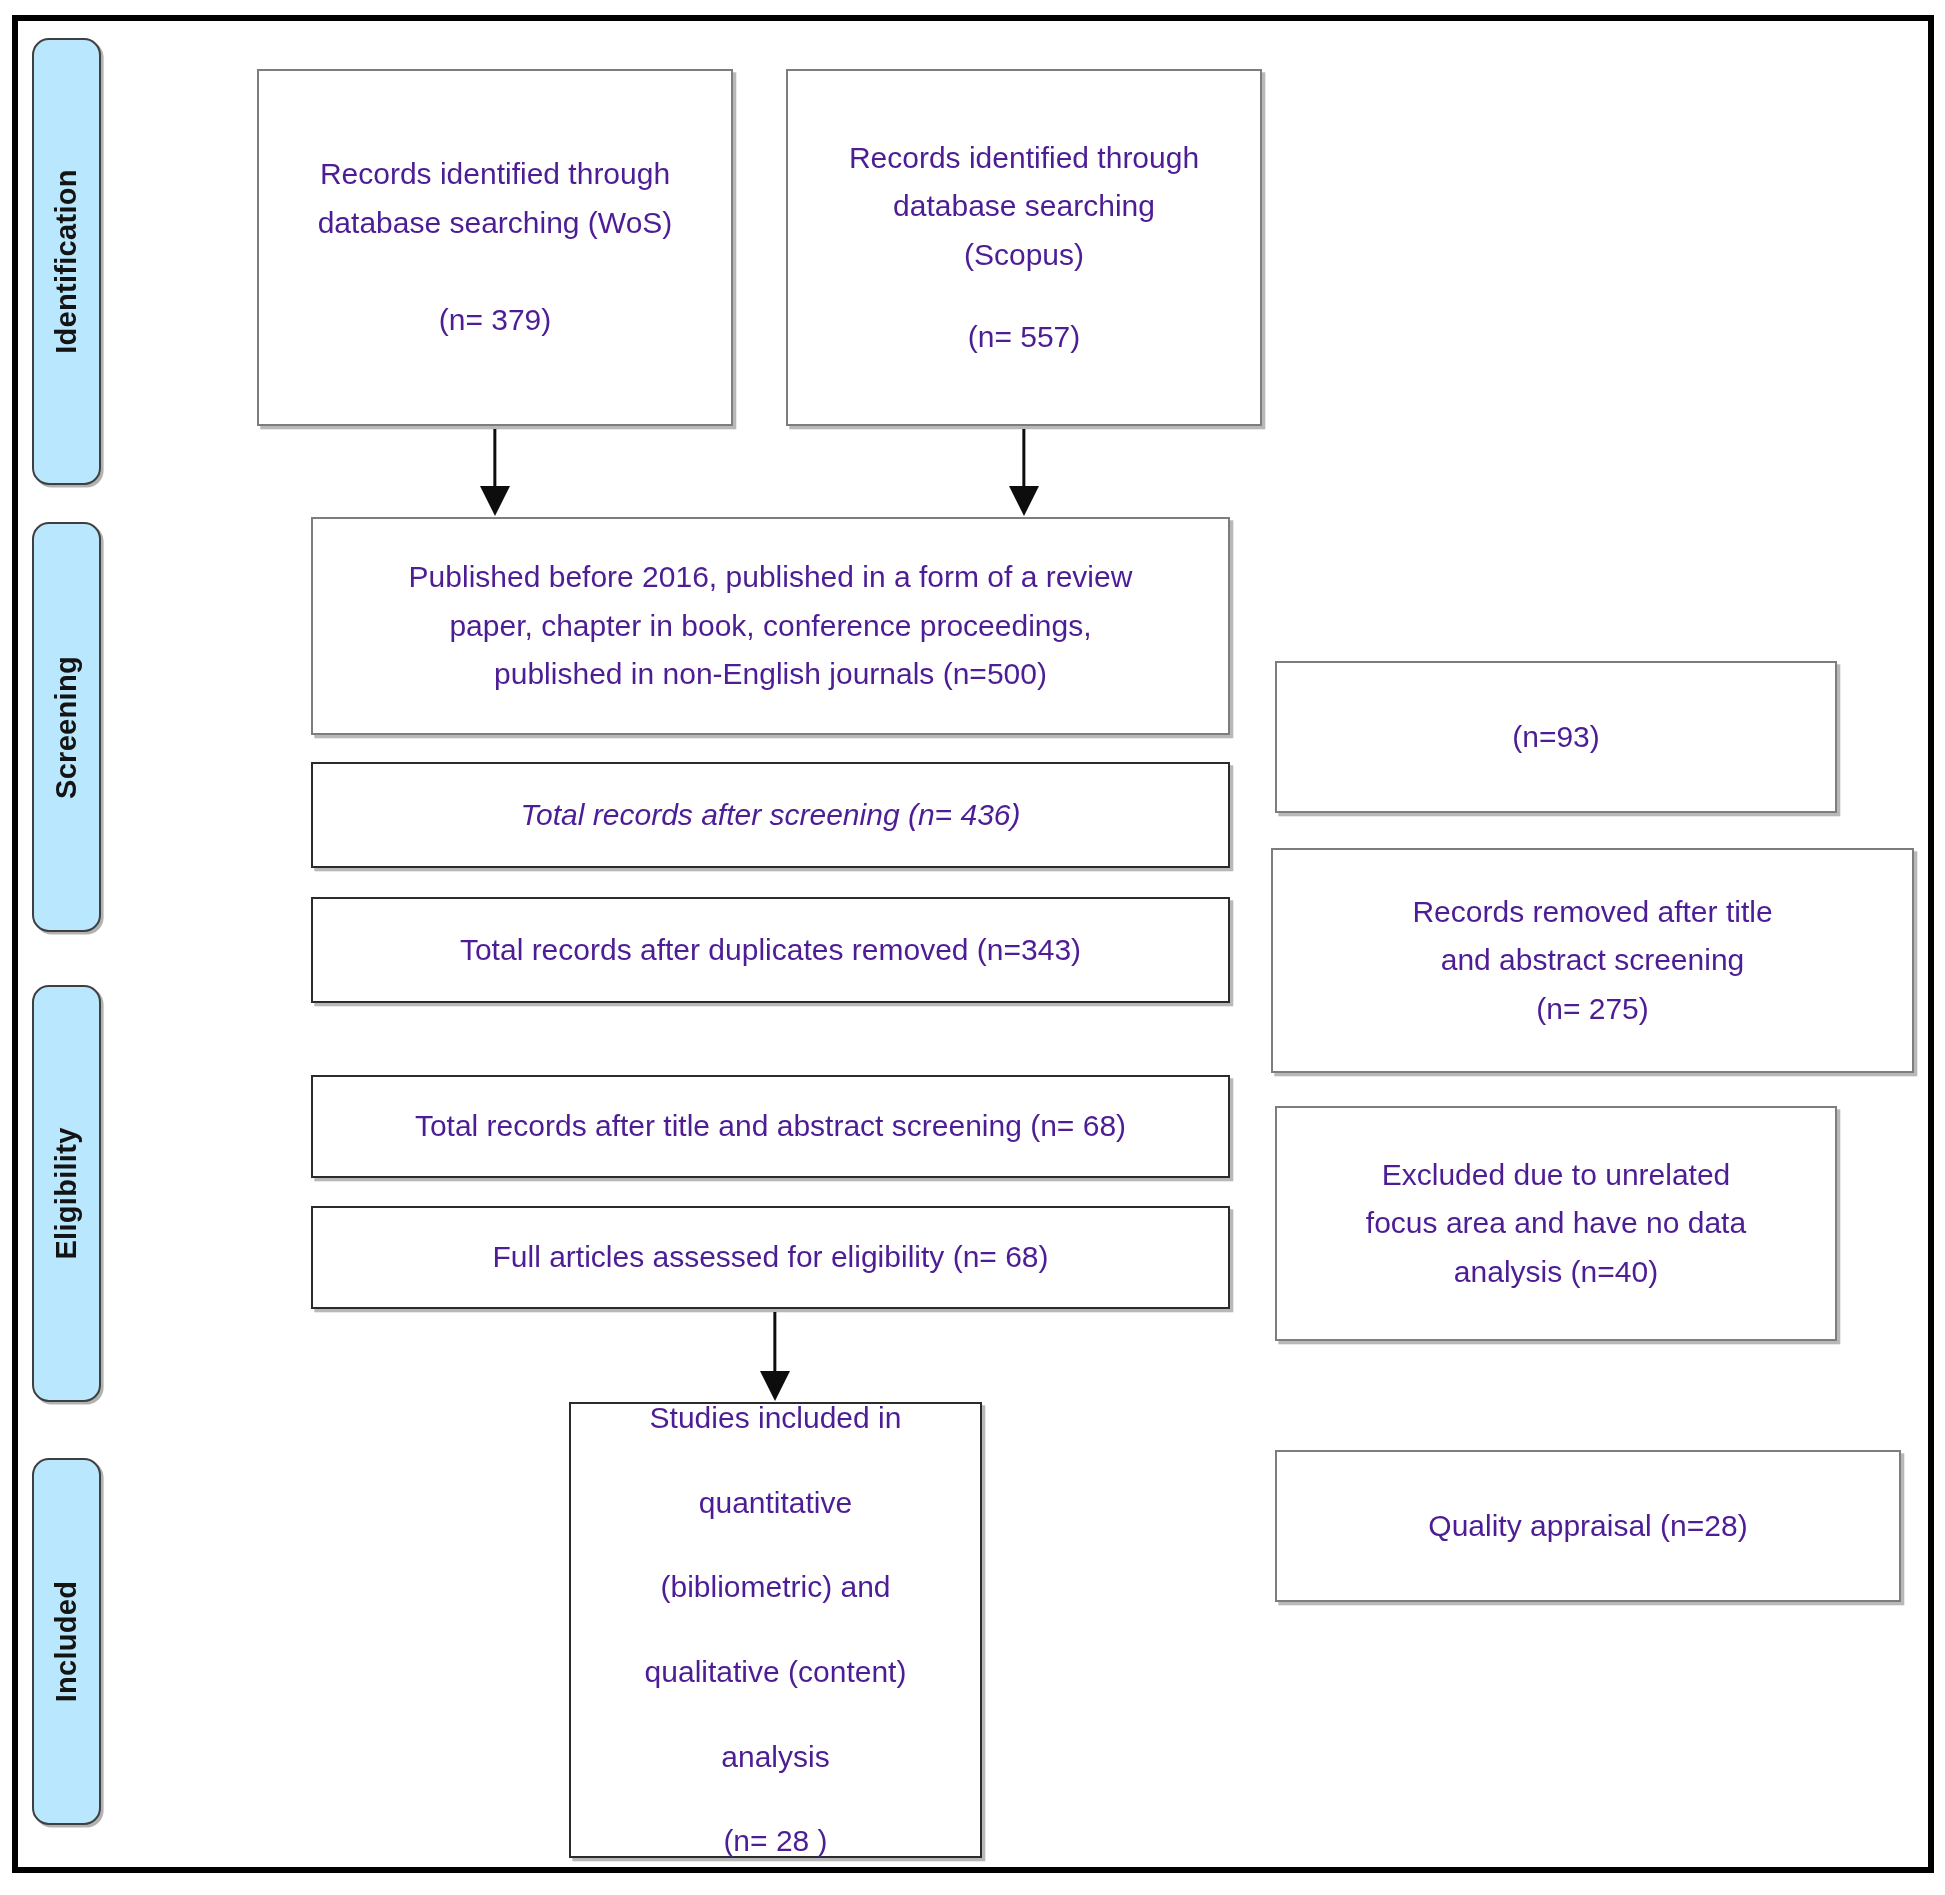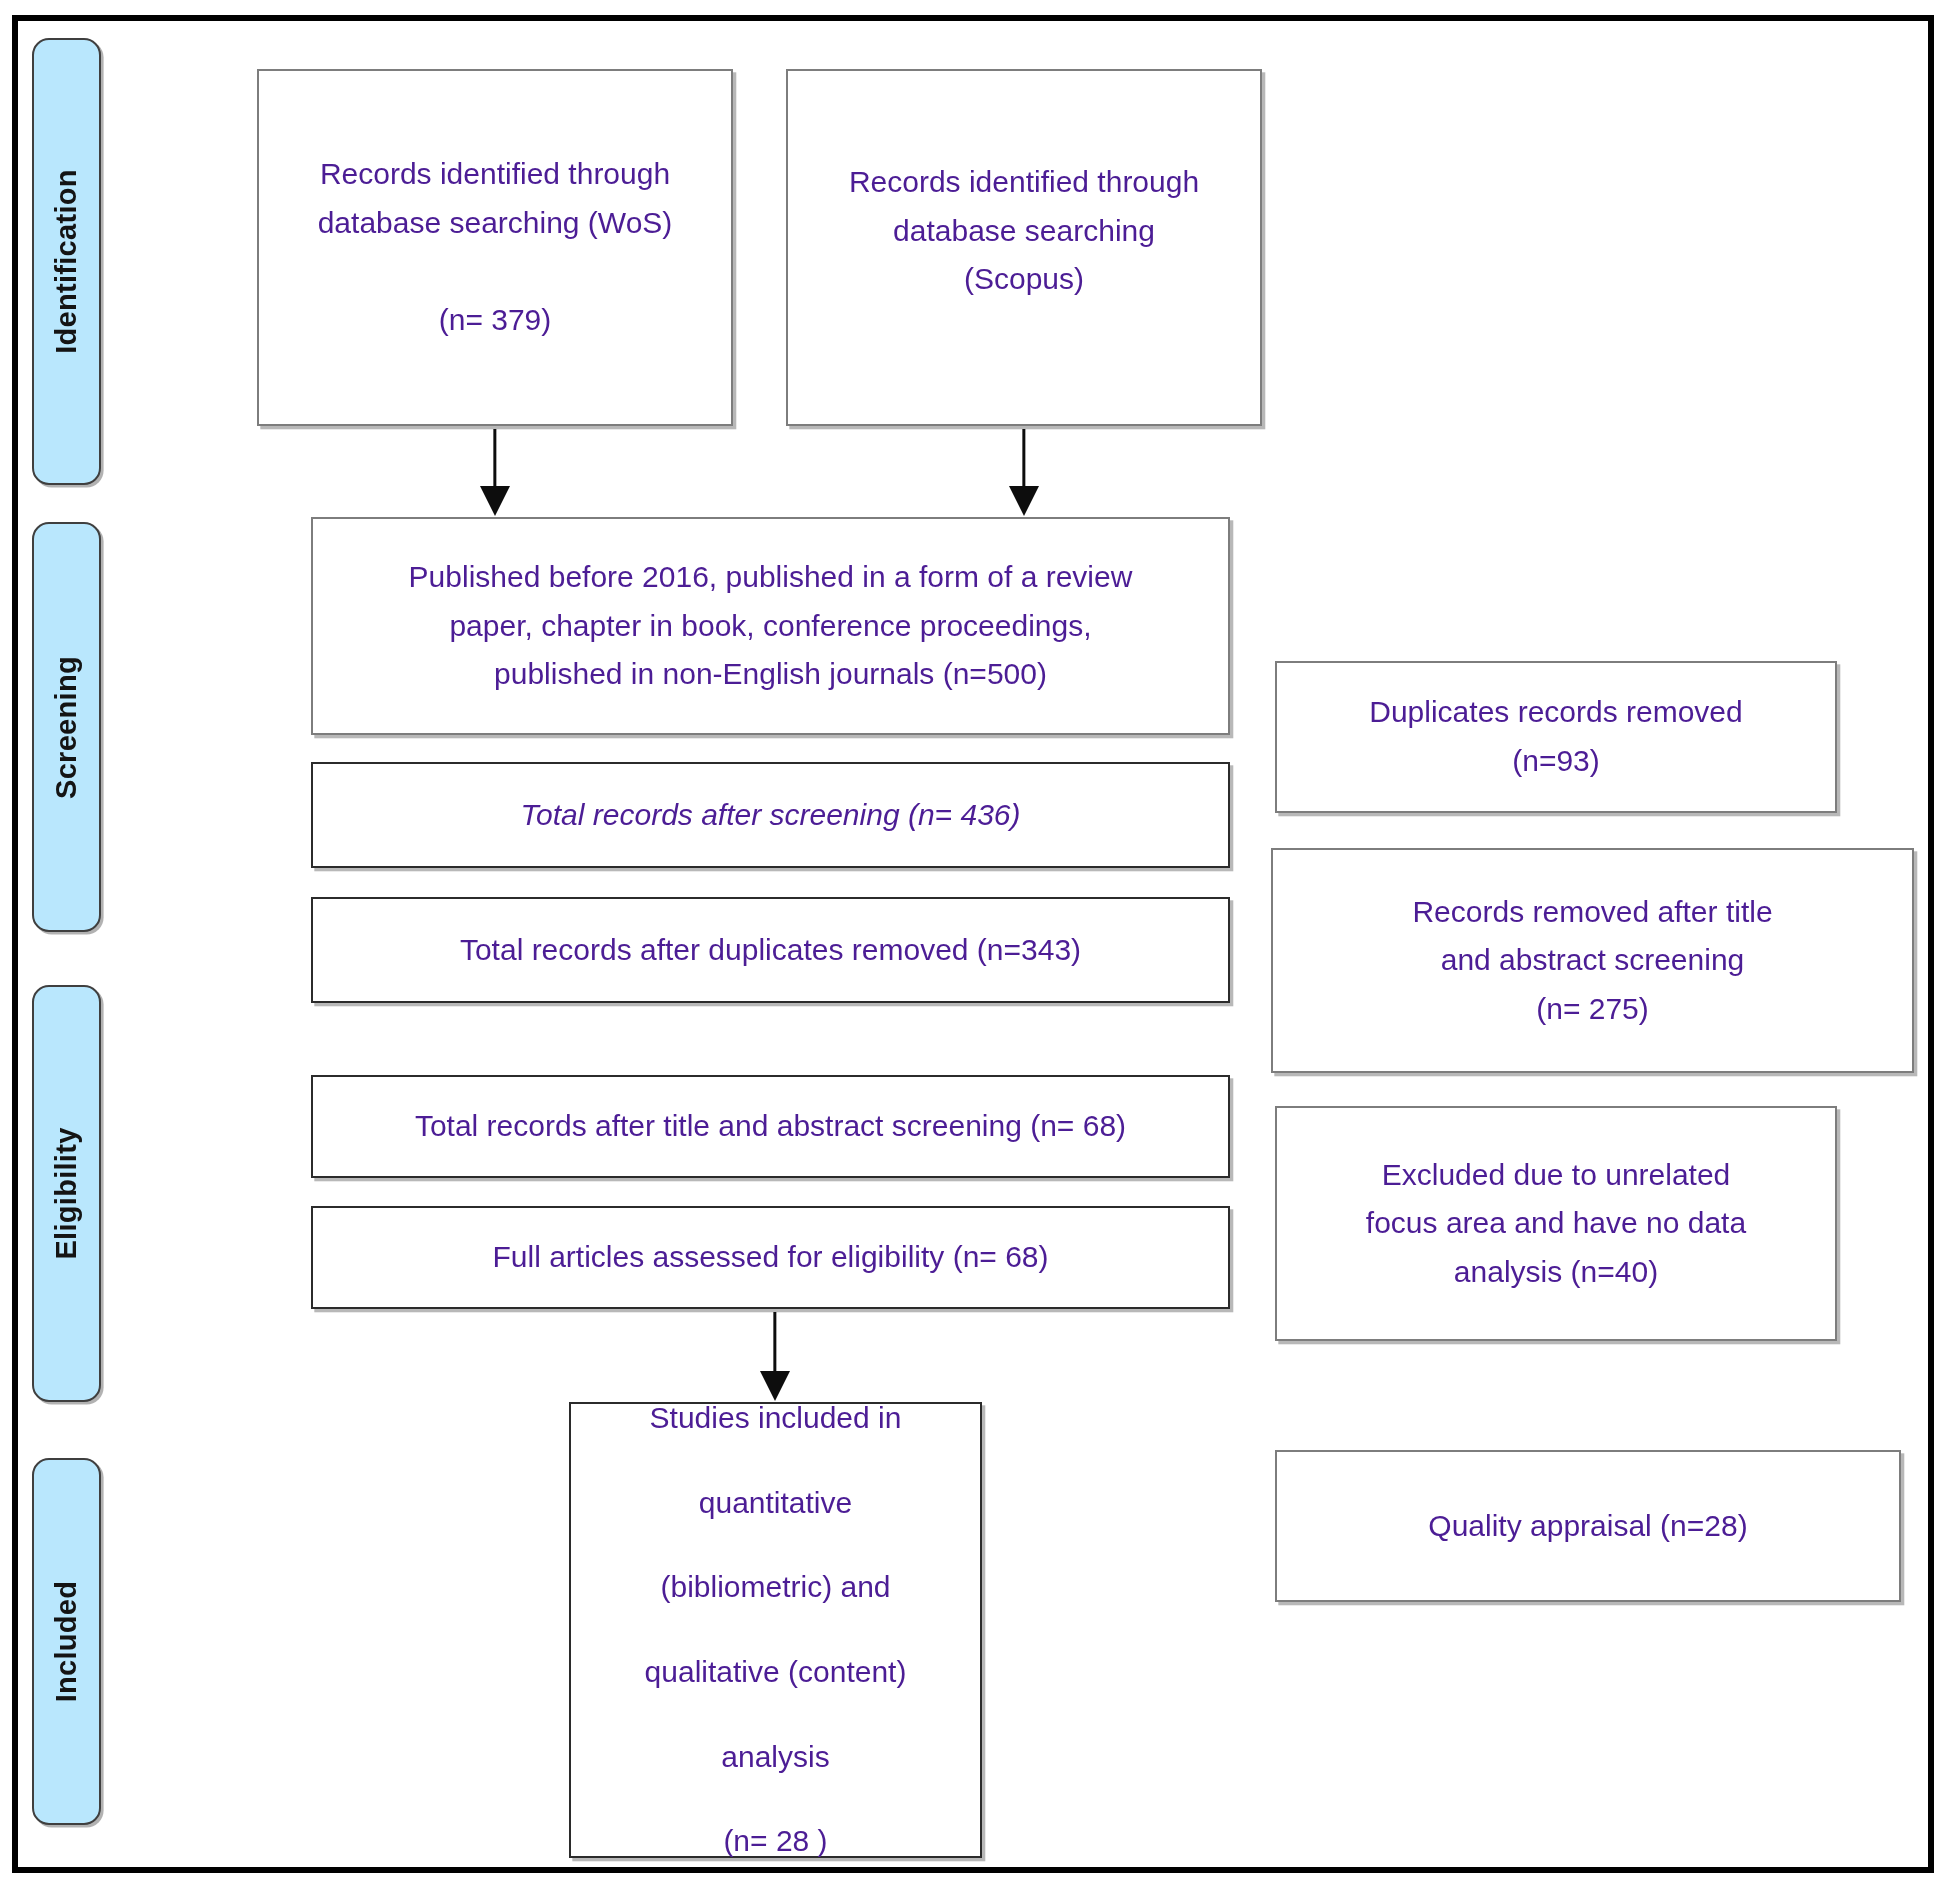--- a/index.html
+++ b/index.html
@@ -155,20 +155,21 @@
     <span class="line">database searching (WoS)</span>
     <span class="line" style="height:1.62em"></span>
     <span class="line">(n= 379)</span>
   </div>
 
   <div class="pbox" id="box-scopus">
     <span class="line">Records identified through</span>
     <span class="line">database searching</span>
     <span class="line">(Scopus)</span>
     <span class="line" style="height:1.1em"></span>
+    <span class="line">(n= 557)</span>
   </div>
 
   <div class="arrow" id="arrow-wos-down">
     <div class="shaft" style="height:61px"></div>
     <div class="head"></div>
   </div>
   <div class="arrow" id="arrow-scopus-down">
     <div class="shaft" style="height:61px"></div>
     <div class="head"></div>
   </div>
@@ -203,21 +204,20 @@
   <div class="pbox dark-border" id="box-included">
     <span class="line">Studies included in</span>
     <span class="line">quantitative</span>
     <span class="line">(bibliometric) and</span>
     <span class="line">qualitative (content)</span>
     <span class="line">analysis</span>
     <span class="line">(n= 28 )</span>
   </div>
 
   <div class="pbox" id="box-duplicates-removed">
-    <span class="line">Duplicates records removed</span>
     <span class="line">(n=93)</span>
   </div>
 
   <div class="pbox" id="box-removed-title-abs">
     <span class="line">Records removed after title</span>
     <span class="line">and abstract screening</span>
     <span class="line">(n= 275)</span>
   </div>
 
   <div class="pbox" id="box-excluded-unrelated">

